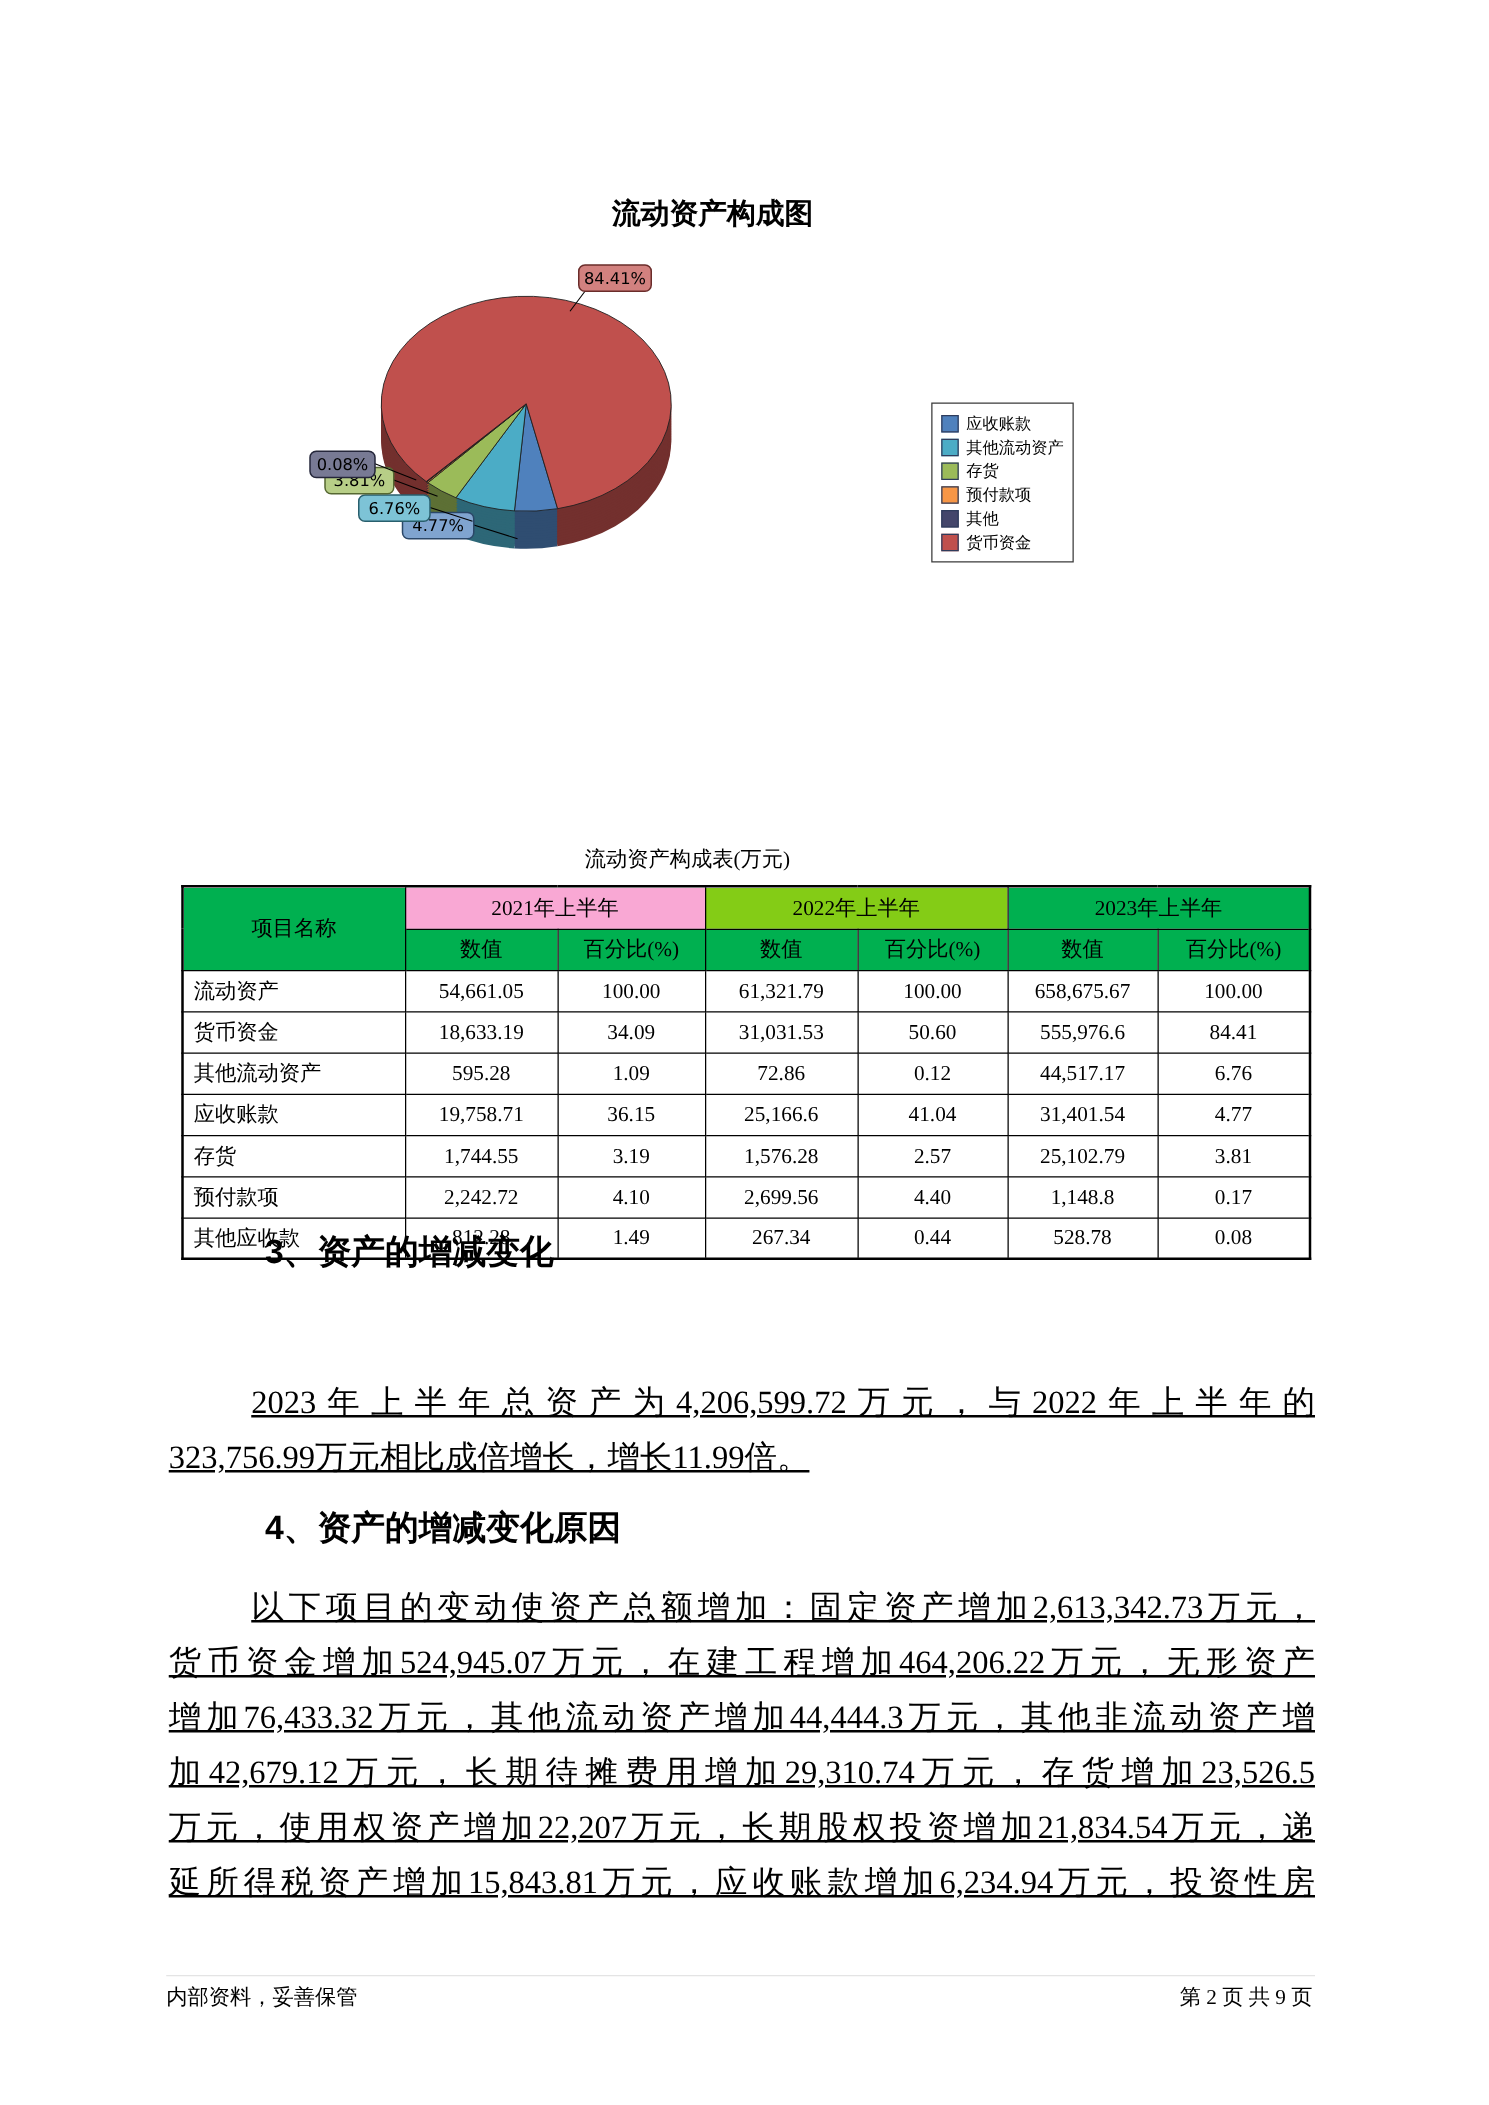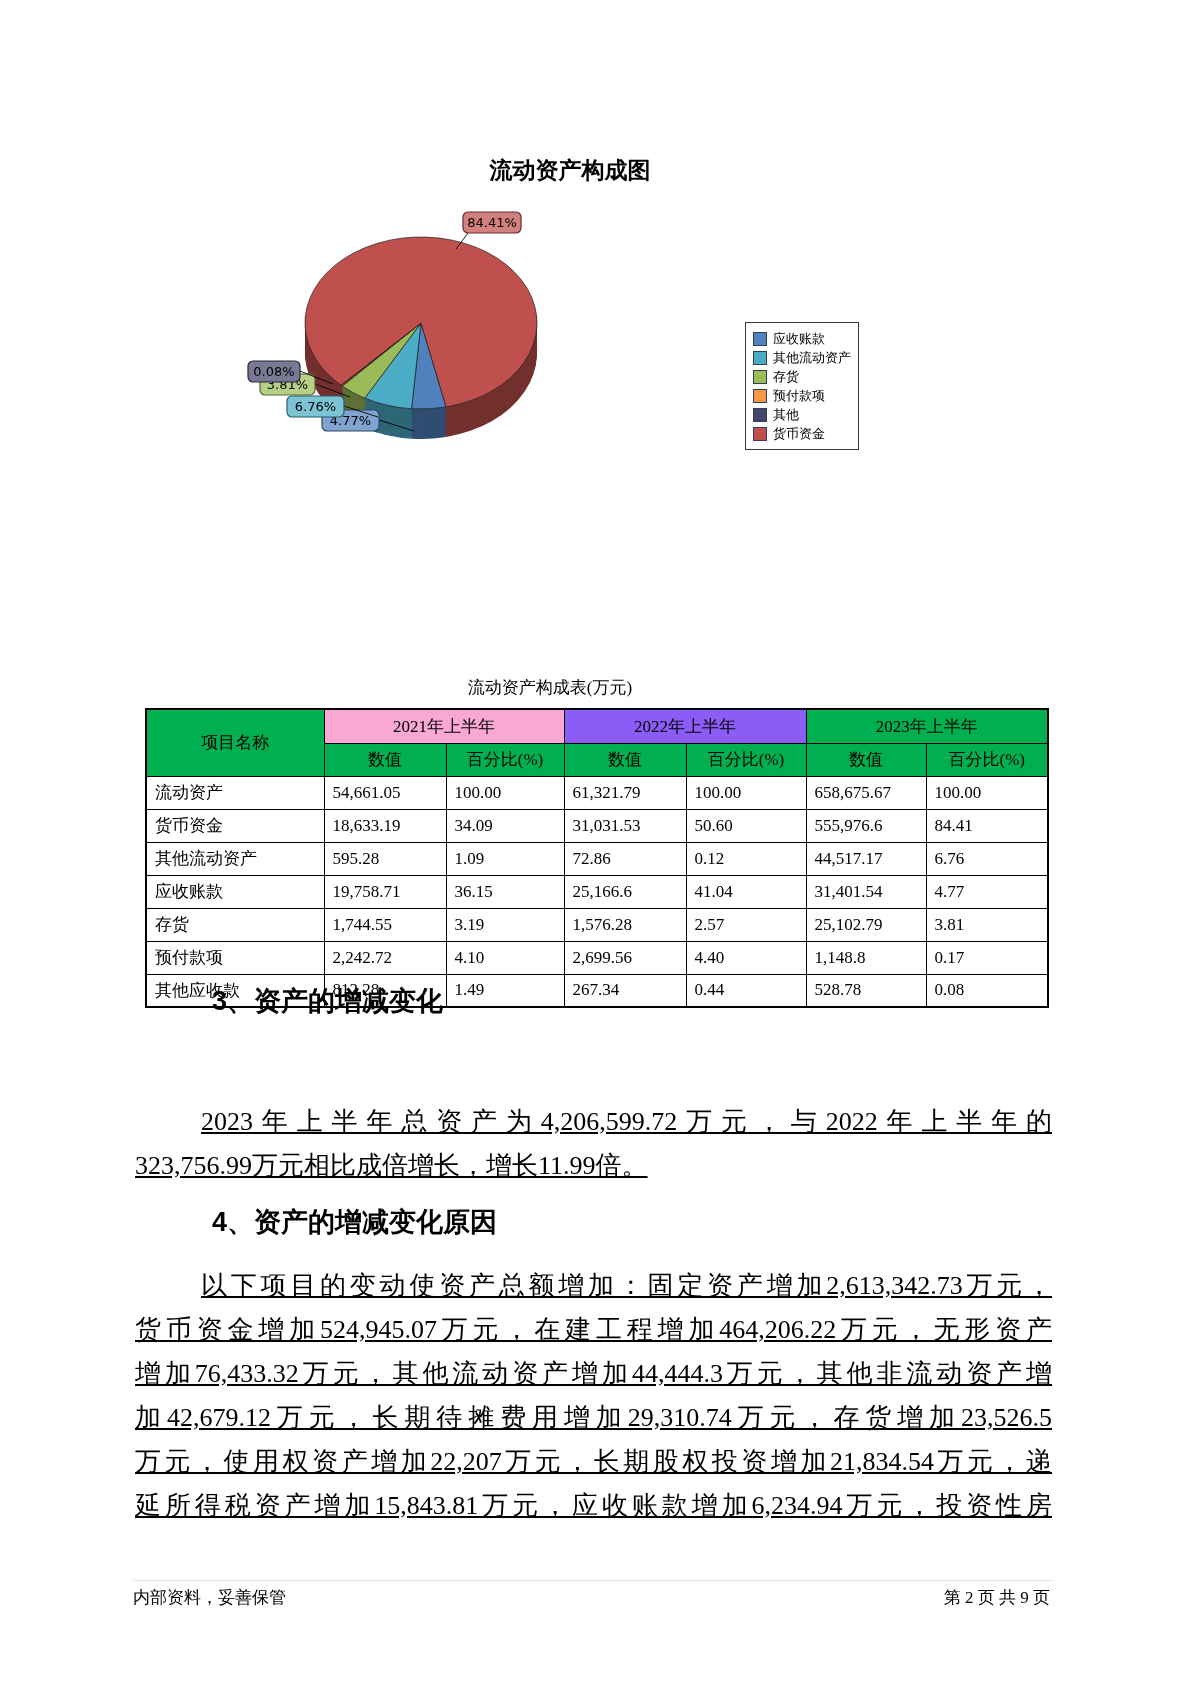--- a/index.html
+++ b/index.html
@@ -32,21 +32,21 @@
   }
   table.data th,table.data td{
     border:1px solid #000;padding:0 8px;box-sizing:border-box;font-weight:normal;
     overflow:hidden;white-space:nowrap;
   }
   table.data thead th{background:#00B050;text-align:center;}
   table.data thead tr:first-child{height:34px;}
   table.data thead tr:last-child{height:33px;}
   table.data tbody tr{height:33px;}
   td.cell-name{text-align:left;}
-  td.cell-num{text-align:left;}
+  td.cell-num{text-align:center;}
   .section-heading{
     position:absolute;left:212px;font-size:27px;font-weight:bold;
     font-family:"Liberation Sans","DejaVu Sans",sans-serif;white-space:nowrap;
   }
   .body-line{
     position:absolute;left:135px;width:917px;font-size:26px;line-height:36px;
     text-align:justify;
     text-decoration:underline;
   }
   .body-line.flush{text-align-last:justify;}
@@ -240,21 +240,21 @@
       <col style="width: 118px;">
       <col style="width: 122px;">
       <col style="width: 120px;">
       <col style="width: 120px;">
       <col style="width: 122px;">
     </colgroup>
     <thead>
       <tr>
         <th rowspan="2" style="background: rgb(0, 176, 80);">项目名称</th>
         <th colspan="2" style="background: #f9a8d4;">2021年上半年</th>
-        <th colspan="2" style="background: #8b5cf6;">2022年上半年</th>
+        <th colspan="2" style="background: #84cc16;">2022年上半年</th>
         <th colspan="2" style="background: rgb(0, 176, 80);">2023年上半年</th>
       </tr>
       <tr>
         <th style="background: rgb(0, 176, 80);">数值</th>
         <th style="background: rgb(0, 176, 80);">百分比(%)</th>
         <th style="background: rgb(0, 176, 80);">数值</th>
         <th style="background: rgb(0, 176, 80);">百分比(%)</th>
         <th style="background: rgb(0, 176, 80);">数值</th>
         <th style="background: rgb(0, 176, 80);">百分比(%)</th>
       </tr>

